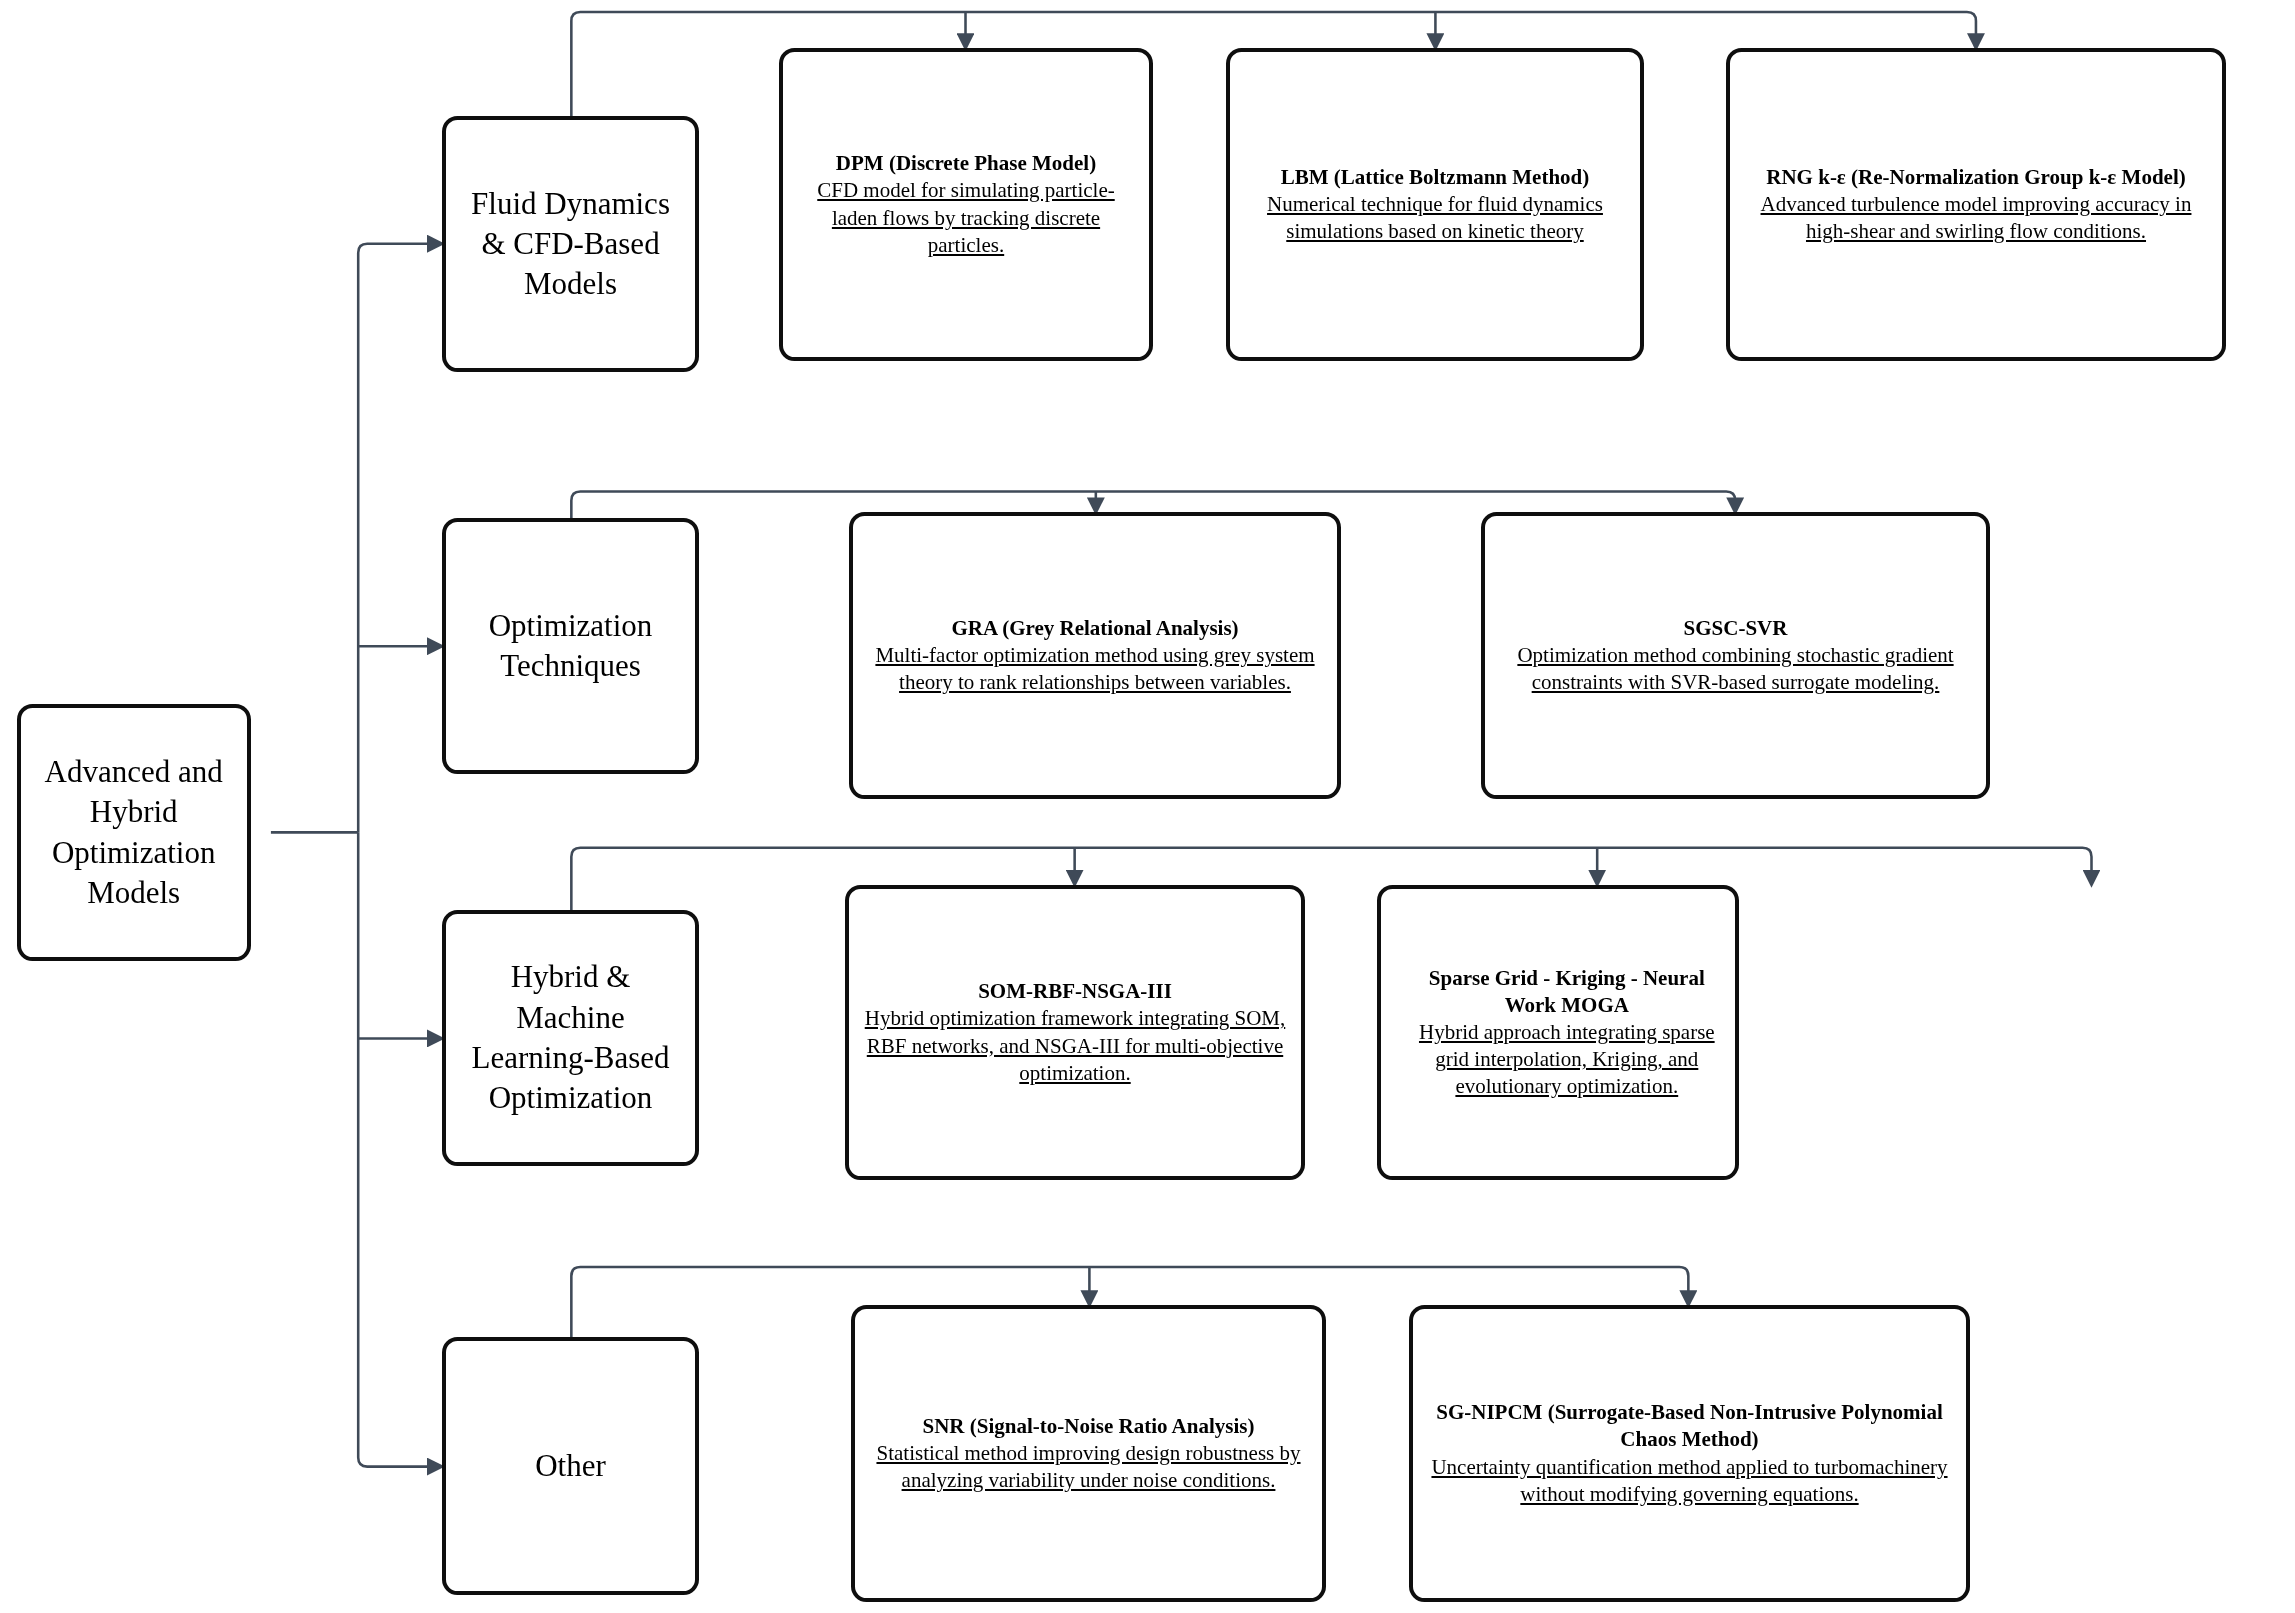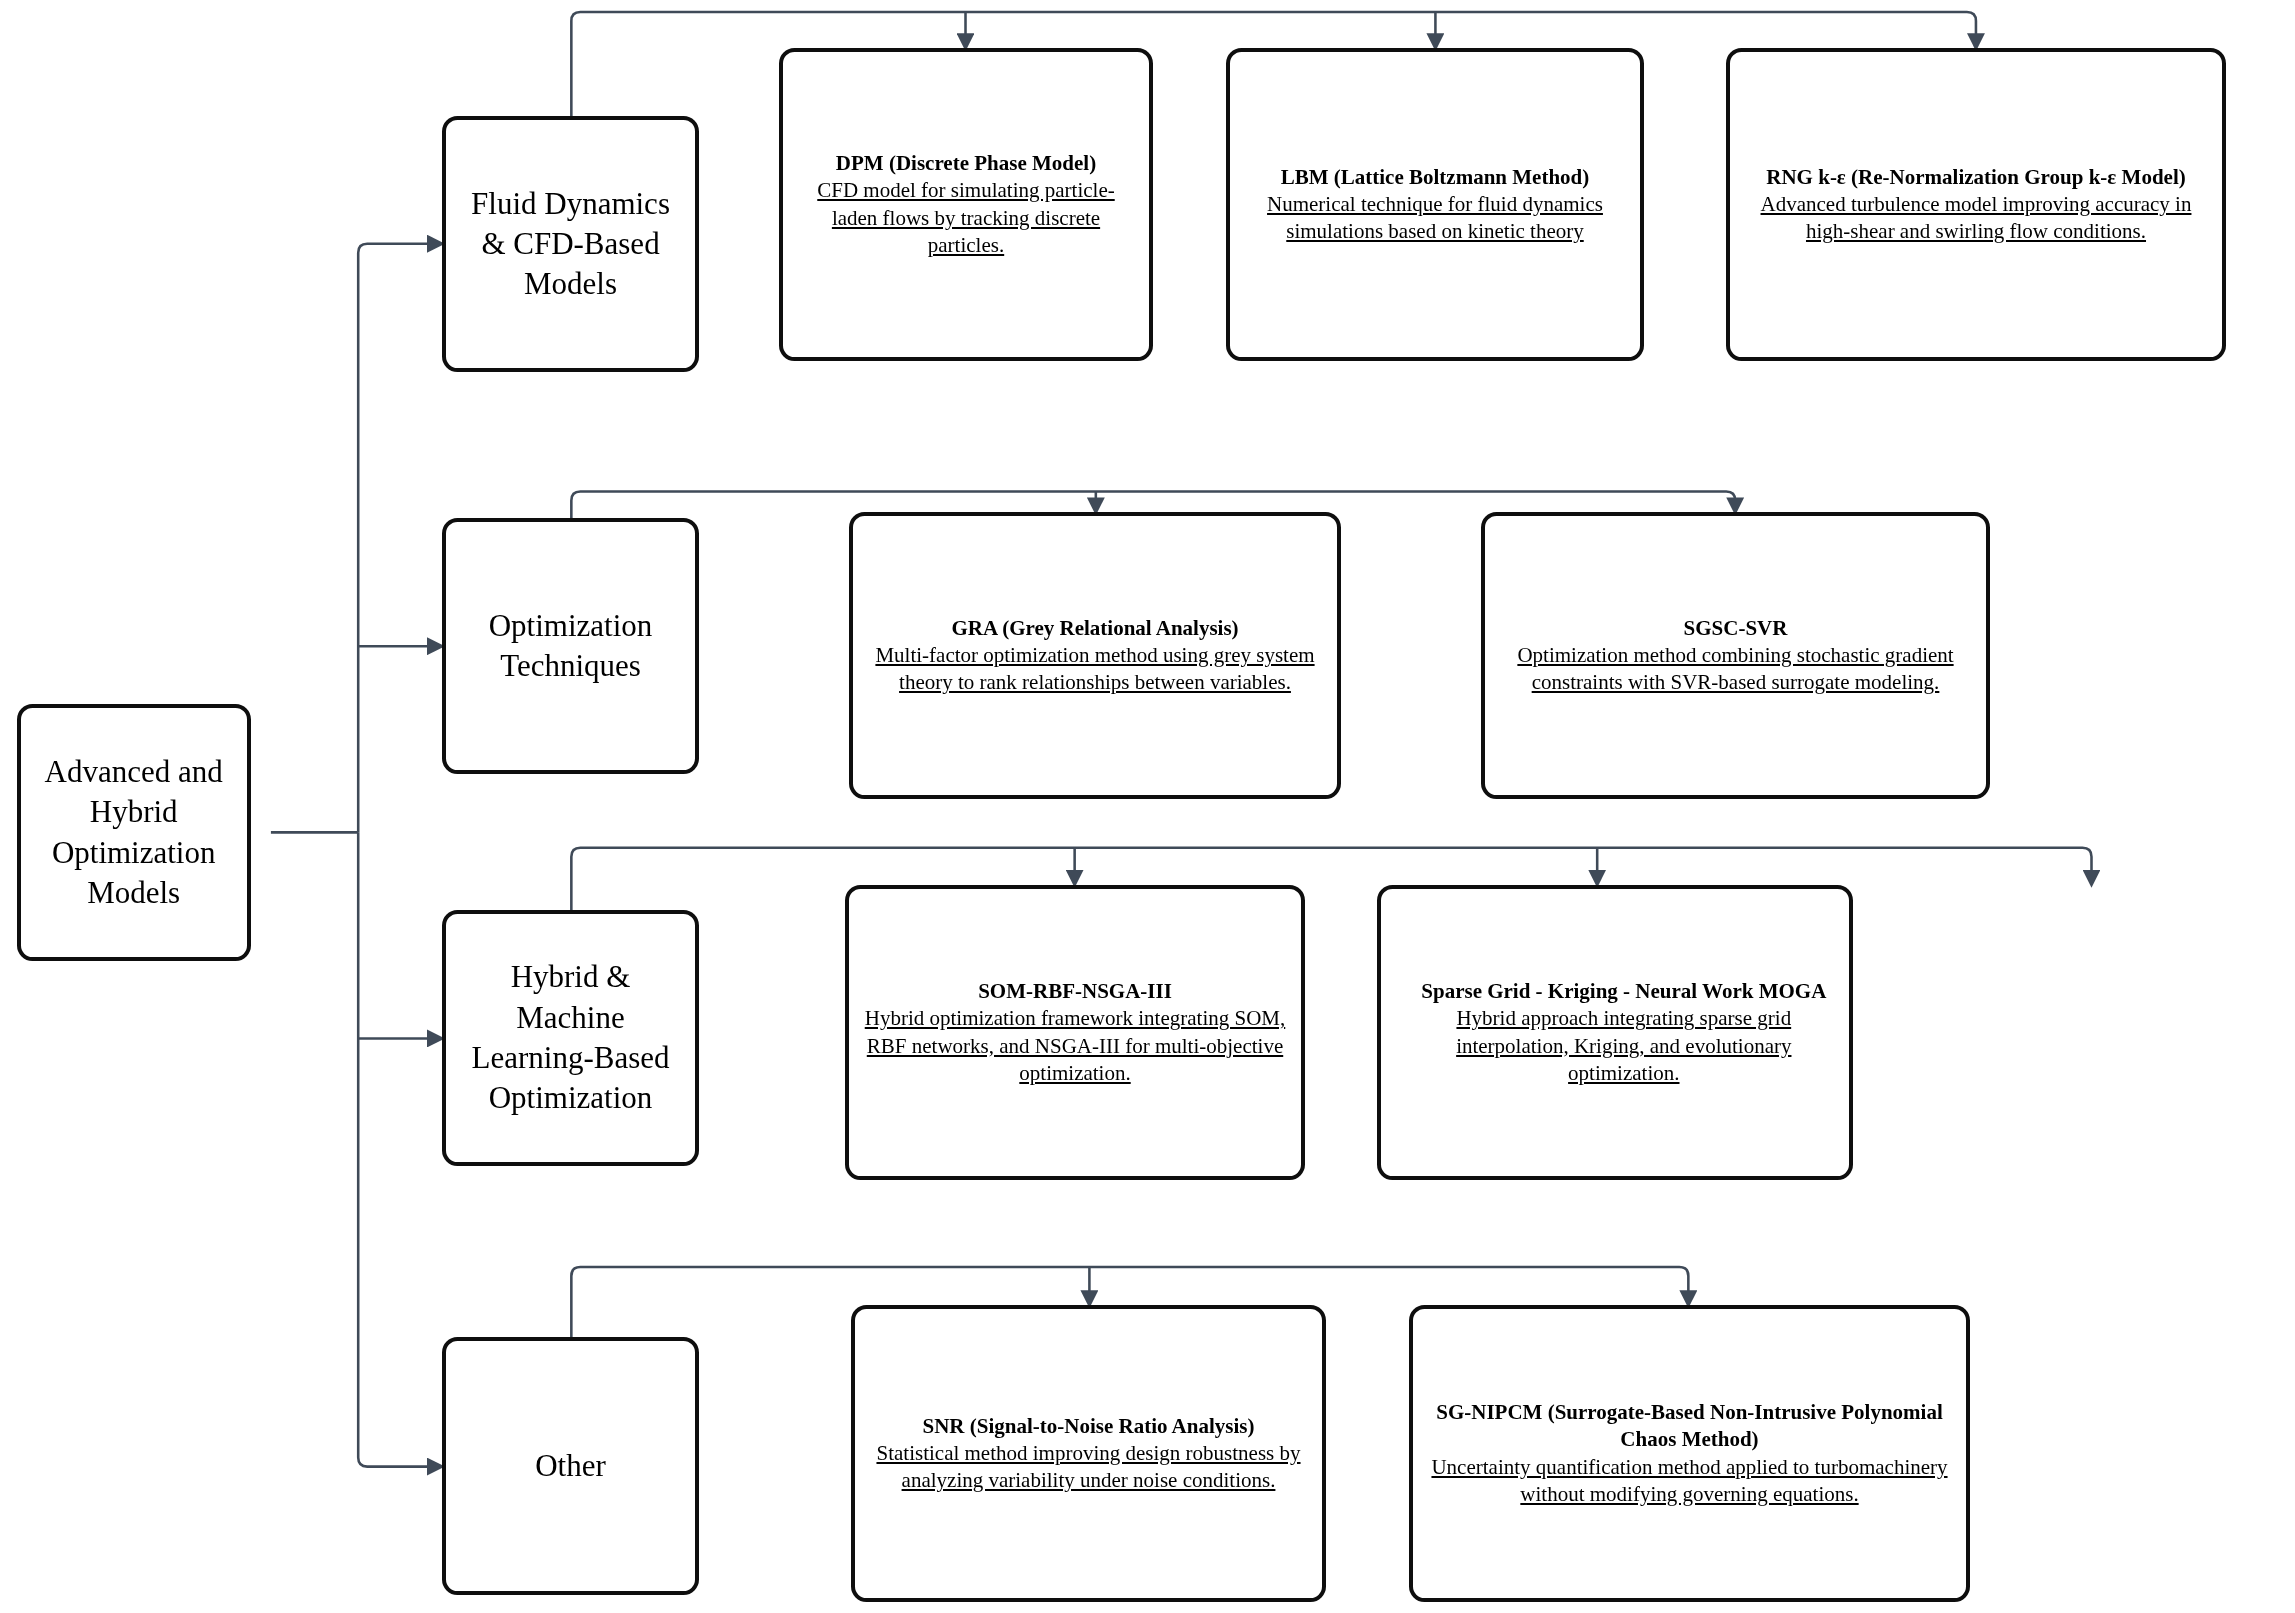--- a/index.html
+++ b/index.html
@@ -108,21 +108,21 @@
   </div>
   <div class="node leaf" style="left:1481px;top:512px;width:509px;height:287px;">
     <div class="title">SGSC-SVR</div>
     <div class="desc">Optimization method combining stochastic gradient constraints with SVR-based surrogate modeling.</div>
   </div>
 
   <div class="node leaf" style="left:845px;top:885px;width:460px;height:295px;">
     <div class="title">SOM-RBF-NSGA-III</div>
     <div class="desc">Hybrid optimization framework integrating SOM, RBF networks, and NSGA-III for multi-objective optimization.</div>
   </div>
-  <div class="node leaf" style="left:1377px;top:885px;width:476px;height:295px;padding-left:33px;">
+  <div class="node leaf" style="left:1377px;top:885px;width:362px;height:295px;padding-left:33px;">
     <div class="title">Sparse Grid - Kriging - Neural Work MOGA</div>
     <div class="desc">Hybrid approach integrating sparse grid interpolation, Kriging, and evolutionary optimization.</div>
   </div>
 
   <div class="node leaf" style="left:851px;top:1305px;width:475px;height:297px;">
     <div class="title">SNR (Signal-to-Noise Ratio Analysis)</div>
     <div class="desc">Statistical method improving design robustness by analyzing variability under noise conditions.</div>
   </div>
   <div class="node leaf" style="left:1409px;top:1305px;width:561px;height:297px;">
     <div class="title">SG-NIPCM (Surrogate-Based Non-Intrusive Polynomial Chaos Method)</div>

